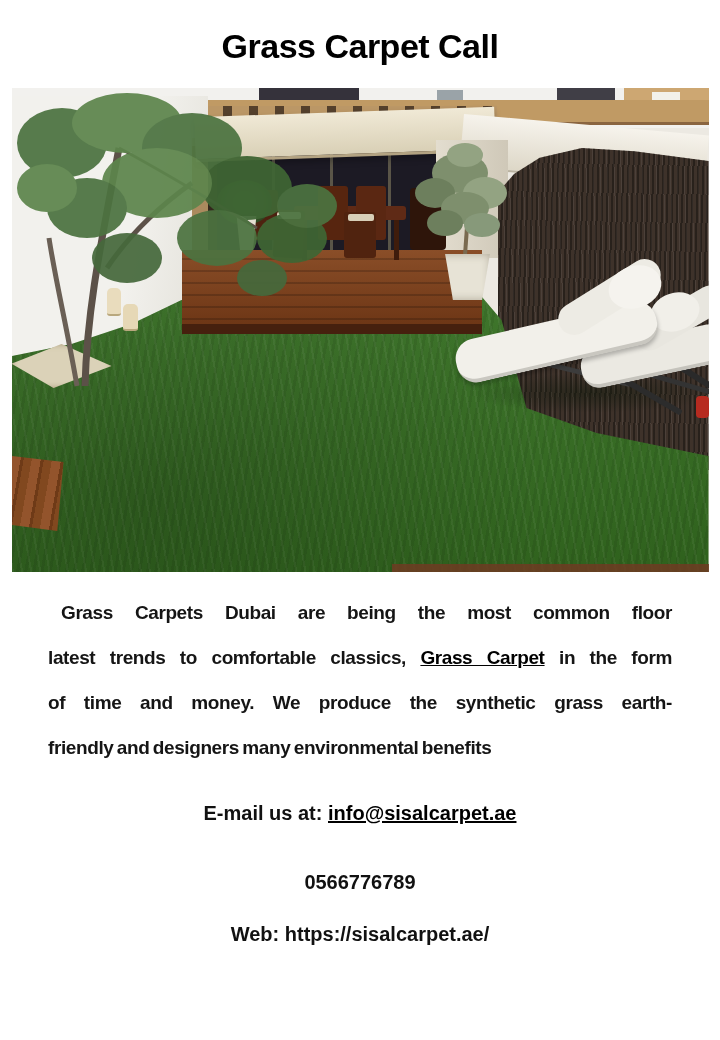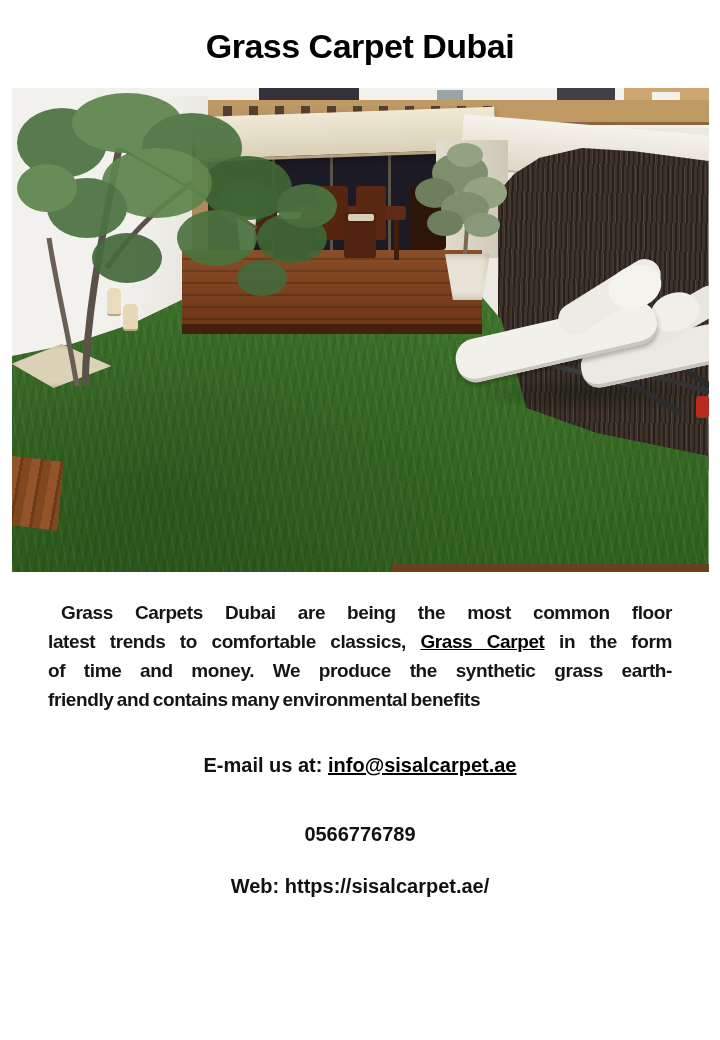--- a/index.html
+++ b/index.html
@@ -63,38 +63,38 @@
   .ph-lounger-a-seat{left:442px;top:232px;width:205px;height:40px;background:#f2f0ea;border-radius:20px;transform:rotate(-13deg);border-bottom:4px solid #c9c7c0;box-shadow:0 3px 4px rgba(0,0,0,.25);}
   .ph-lounger-a-back{left:540px;top:193px;width:115px;height:32px;background:#edebe4;border-radius:16px;transform:rotate(-32deg);}
   .ph-lounger-a-head{left:596px;top:178px;width:54px;height:42px;background:#f5f3ee;border-radius:50%;transform:rotate(-20deg);}
   .ph-red-item{left:684px;top:308px;width:13px;height:22px;background:#b72b20;border-radius:4px;}
   .ph-bottom-strip{left:380px;top:476px;width:317px;height:8px;background:#6f3b22;opacity:.85;}
   .ph-tree-svg{left:-5px;top:0;width:345px;height:300px;}
   .ph-olive-svg{left:398px;top:55px;width:110px;height:115px;}
 
   
   .article{margin:26px 48px 0;color:#151515;font-size:19px;font-weight:700;line-height:29px;letter-spacing:-0.4px;word-spacing:-1.5px;}
-  .jl{text-align:justify;text-align-last:justify;white-space:nowrap;}
+  .jl{text-align:justify;text-align-last:justify;white-space:nowrap;margin-top:16px;}
   .jl-first{padding-left:13px;}
   .jl-last{text-align-last:left;white-space:normal;}
   .link{color:#000000;text-decoration:underline;cursor:pointer;}
 
   
   .contact{text-align:center;color:#111;font-weight:700;font-size:20px;}
   .email-line{margin-top:40px;}
   .call-line{margin-top:42px;line-height:30px;}
   .web-line{margin-top:26px;}
   .keep-sp{white-space:pre-wrap;}
 </style>
 </head>
 <body>
 
 <div class="page">
 
-  <h1 class="title">Grass Carpet Dubai</h1>
+  <h1 class="title">Grass Carpet Call</h1>
 
   <div class="photo">
     <div class="ph-building"></div>
     <div class="ph-window-a"></div>
     <div class="ph-window-b"></div>
     <div class="ph-window-c"></div>
     <div class="ph-brick-right"></div>
     <div class="ph-window-d"></div>
     <div class="ph-brick-band"></div>
     <div class="ph-pergola"></div>
@@ -173,21 +173,21 @@
     <div class="ph-lounger-a-back"></div>
     <div class="ph-lounger-a-head"></div>
     <div class="ph-red-item"></div>
     <div class="ph-bottom-strip"></div>
   </div>
 
   <div class="article">
     <div class="jl jl-first"><span>Grass Carpets Dubai</span><span> are being the most common floor</span></div>
     <div class="jl"><span>latest trends to comfortable classics,  </span><a class="link">Grass Carpet</a><span> in the form</span></div>
     <div class="jl"><span>of time and money. We produce the synthetic grass earth-</span></div>
-    <div class="jl jl-last"><span>friendly and contains many environmental benefits</span></div>
+    <div class="jl jl-last"><span>friendly and designers many environmental benefits</span></div>
   </div>
 
   <div class="contact email-line">
     <span>E-mail us at: </span><a class="link">info@sisalcarpet.ae</a>
   </div>
 
   <div class="contact call-line">
     <div><span>0566776789</span></div>
   </div>
 

